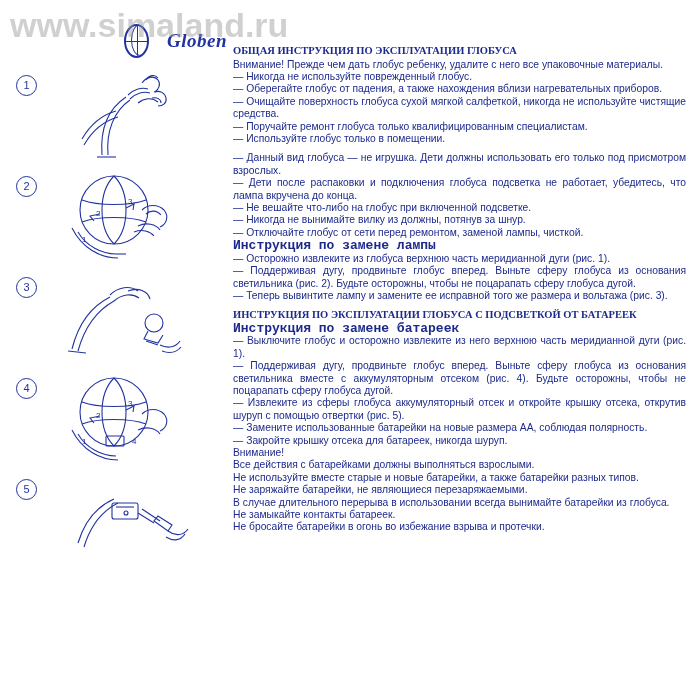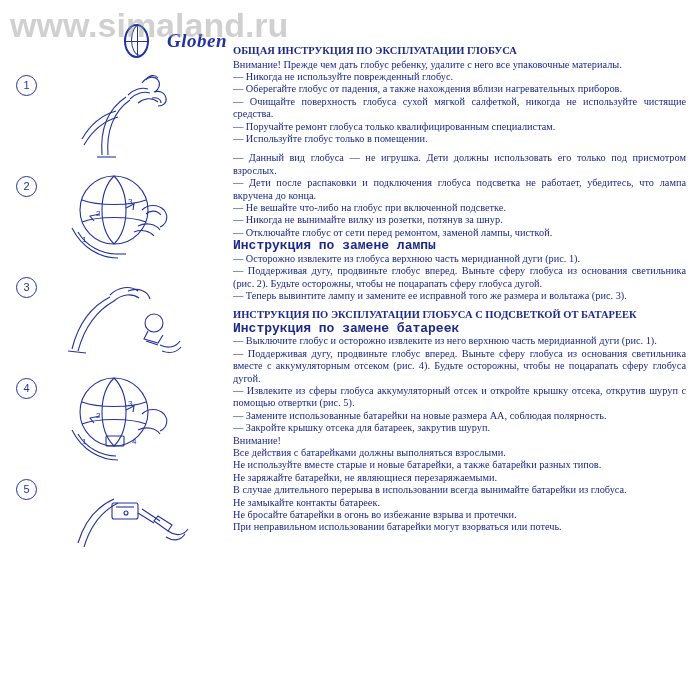--- a/index.html
+++ b/index.html
@@ -141,21 +141,21 @@
   }
   h3.subsec {
     font-family: Liberation Mono, monospace;
     font-size: 13px;
     line-height: 12.5px;
     font-weight: bold;
     margin: 1px 0 0 0;
     color: #1d2a8c;
   }
   p.para {
-    font-family: Liberation Serif, serif;
+    font-family: Liberation Sans, sans-serif;
     font-size: 10.3px;
     line-height: 12.4px;
     margin: 0;
     text-align: justify;
     color: #1d2a8c;
   }
   .gap { height: 7px; }
 </style>
 </head>
 <body>
@@ -289,41 +289,40 @@
     <p class="para">— Оберегайте глобус от падения, а также нахождения вблизи нагревательных приборов.</p>
     <p class="para">— Очищайте поверхность глобуса сухой мягкой салфеткой, никогда не используйте чистящие средства.</p>
     <p class="para">— Поручайте ремонт глобуса только квалифицированным специалистам.</p>
     <p class="para">— Используйте глобус только в помещении.</p>
 
     <div class="gap"></div>
 
     <p class="para">— Данный вид глобуса — не игрушка. Дети должны использовать его только под присмотром взрослых.</p>
     <p class="para">— Дети после распаковки и подключения глобуса подсветка не работает, убедитесь, что лампа вкручена до конца.</p>
     <p class="para">— Не вешайте что-либо на глобус при включенной подсветке.</p>
-    <p class="para">— Никогда не вынимайте вилку из розетки, потянув за шнур.</p>
+    <p class="para">— Никогда не вынимайте вилку из должны, потянув за шнур.</p>
     <p class="para">— Отключайте глобус от сети перед ремонтом, заменой лампы, чисткой.</p>
 
     <h3 class="subsec">Инструкция по замене лампы</h3>
     <p class="para">— Осторожно извлеките из глобуса верхнюю часть меридианной дуги (рис. 1).</p>
     <p class="para">— Поддерживая дугу, продвиньте глобус вперед. Выньте сферу глобуса из основания светильника (рис. 2). Будьте осторожны, чтобы не поцарапать сферу глобуса дугой.</p>
     <p class="para">— Теперь вывинтите лампу и замените ее исправной того же размера и вольтажа (рис. 3).</p>
 
     <div class="gap"></div>
 
     <h2 class="sec">ИНСТРУКЦИЯ ПО ЭКСПЛУАТАЦИИ ГЛОБУСА С ПОДСВЕТКОЙ ОТ БАТАРЕЕК</h2>
     <h3 class="subsec">Инструкция по замене батареек</h3>
     <p class="para">— Выключите глобус и осторожно извлеките из него верхнюю часть меридианной дуги (рис. 1).</p>
     <p class="para">— Поддерживая дугу, продвиньте глобус вперед. Выньте сферу глобуса из основания светильника вместе с аккумуляторным отсеком (рис. 4). Будьте осторожны, чтобы не поцарапать сферу глобуса дугой.</p>
     <p class="para">— Извлеките из сферы глобуса аккумуляторный отсек и откройте крышку отсека, открутив шуруп с помощью отвертки (рис. 5).</p>
     <p class="para">— Замените использованные батарейки на новые размера АА, соблюдая полярность.</p>
-    <p class="para">— Закройте крышку отсека для батареек, закрутив шуруп.</p>
+    <p class="para">— Закройте крышку отсека для батареек, никогда шуруп.</p>
 
     <p class="para">Внимание!</p>
     <p class="para">Все действия с батарейками должны выполняться взрослыми.</p>
     <p class="para">Не используйте вместе старые и новые батарейки, а также батарейки разных типов.</p>
     <p class="para">Не заряжайте батарейки, не являющиеся перезаряжаемыми.</p>
     <p class="para">В случае длительного перерыва в использовании всегда вынимайте батарейки из глобуса.</p>
     <p class="para">Не замыкайте контакты батареек.</p>
     <p class="para">Не бросайте батарейки в огонь во избежание взрыва и протечки.</p>
-    <p class="para">При неправильном использовании батарейки могут взорваться или потечь.</p>
 
   </div>
 </div>
 
 </body></html>

